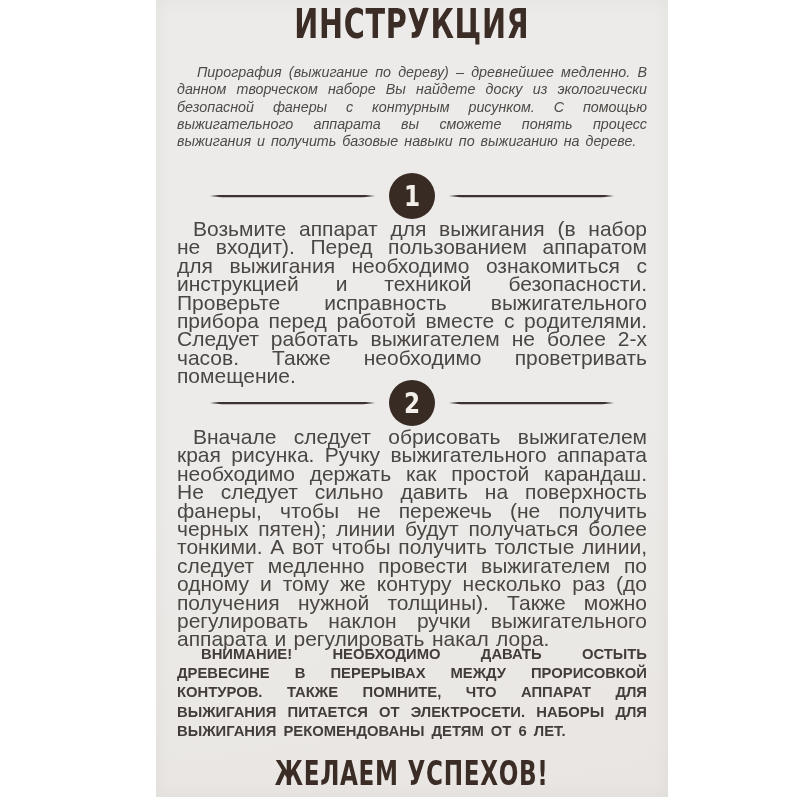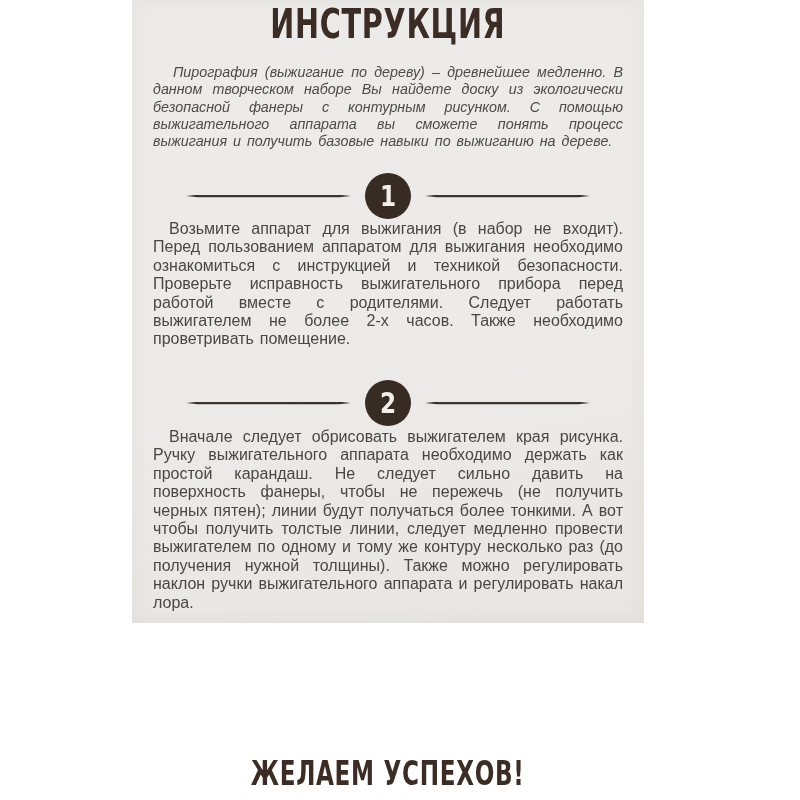--- a/index.html
+++ b/index.html
@@ -16,22 +16,22 @@
   * { margin: 0; padding: 0; box-sizing: border-box; }
   html, body {
     width: 800px; height: 800px;
     background: var(--backdrop, #ffffff);
     font-family: "Liberation Sans", sans-serif;
     overflow: hidden;
   }
   .stage { position: relative; width: 800px; height: 800px; }
   .sheet {
     position: absolute;
-    left: 132px; top: 0;
-    width: 512px; height: 623px;
+    left: 156px; top: 0;
+    width: 512px; height: 797px;
     background: linear-gradient(170deg, var(--paper, #edebe9) 0%, var(--paper, #edebe9) 55%, var(--paper-deep, #e8e5e2) 100%);
     box-shadow: inset 0 0 18px rgba(90,80,70,0.06);
     color: var(--body, #4a4643);
   }
   .block { position: absolute; left: 21px; width: 470px; }
 
   .display-font {
     font-family: "DejaVu Sans", sans-serif;
     font-weight: bold;
     color: var(--heading, #3b2d26);
@@ -81,21 +81,21 @@
   .badge .num {
     display: inline-block;
     font-family: "DejaVu Sans", sans-serif;
     font-weight: bold;
     font-size: 29px; line-height: 29px;
     transform: scaleX(0.8);
     color: var(--badge-text, #f2efea);
   }
 
   .step-par {
-    font-size: 16px;
+    font-size: 21px;
     line-height: 18.4px;
     text-align: justify;
     text-indent: 16px;
     word-spacing: 1.5px;
   }
   .step-1-par { top: 220px; }
   .step-2-par { top: 428px; }
 
   .warning-block {
     top: 645px;
@@ -142,19 +142,20 @@
     <div class="divider divider-2">
       <span class="rule"></span>
       <span class="badge">
         <span class="num">2</span>
       </span>
       <span class="rule"></span>
     </div>
 
     <p class="block step-par step-2-par">Вначале следует обрисовать выжигателем края рисунка. Ручку выжигательного аппарата необходимо держать как простой карандаш. Не следует сильно давить на поверхность фанеры, чтобы не пережечь (не получить черных пятен); линии будут получаться более тонкими. А вот чтобы получить толстые линии, следует медленно провести выжигателем по одному и тому же контуру несколько раз (до получения нужной толщины). Также можно регулировать наклон ручки выжигательного аппарата и регулировать накал лора.</p>
 
+    <p class="block warning-block">ВНИМАНИЕ! НЕОБХОДИМО ДАВАТЬ ОСТЫТЬ ДРЕВЕСИНЕ В ПЕРЕРЫВАХ МЕЖДУ ПРОРИСОВКОЙ КОНТУРОВ. ТАКЖЕ ПОМНИТЕ, ЧТО АППАРАТ ДЛЯ ВЫЖИГАНИЯ ПИТАЕТСЯ ОТ ЭЛЕКТРОСЕТИ. НАБОРЫ ДЛЯ ВЫЖИГАНИЯ РЕКОМЕНДОВАНЫ ДЕТЯМ ОТ 6 ЛЕТ.</p>
 
     <div class="block closing-block display-font">
       <span class="condense">ЖЕЛАЕМ УСПЕХОВ!</span>
     </div>
 
   </div>
 </div>
 
 </body></html>

